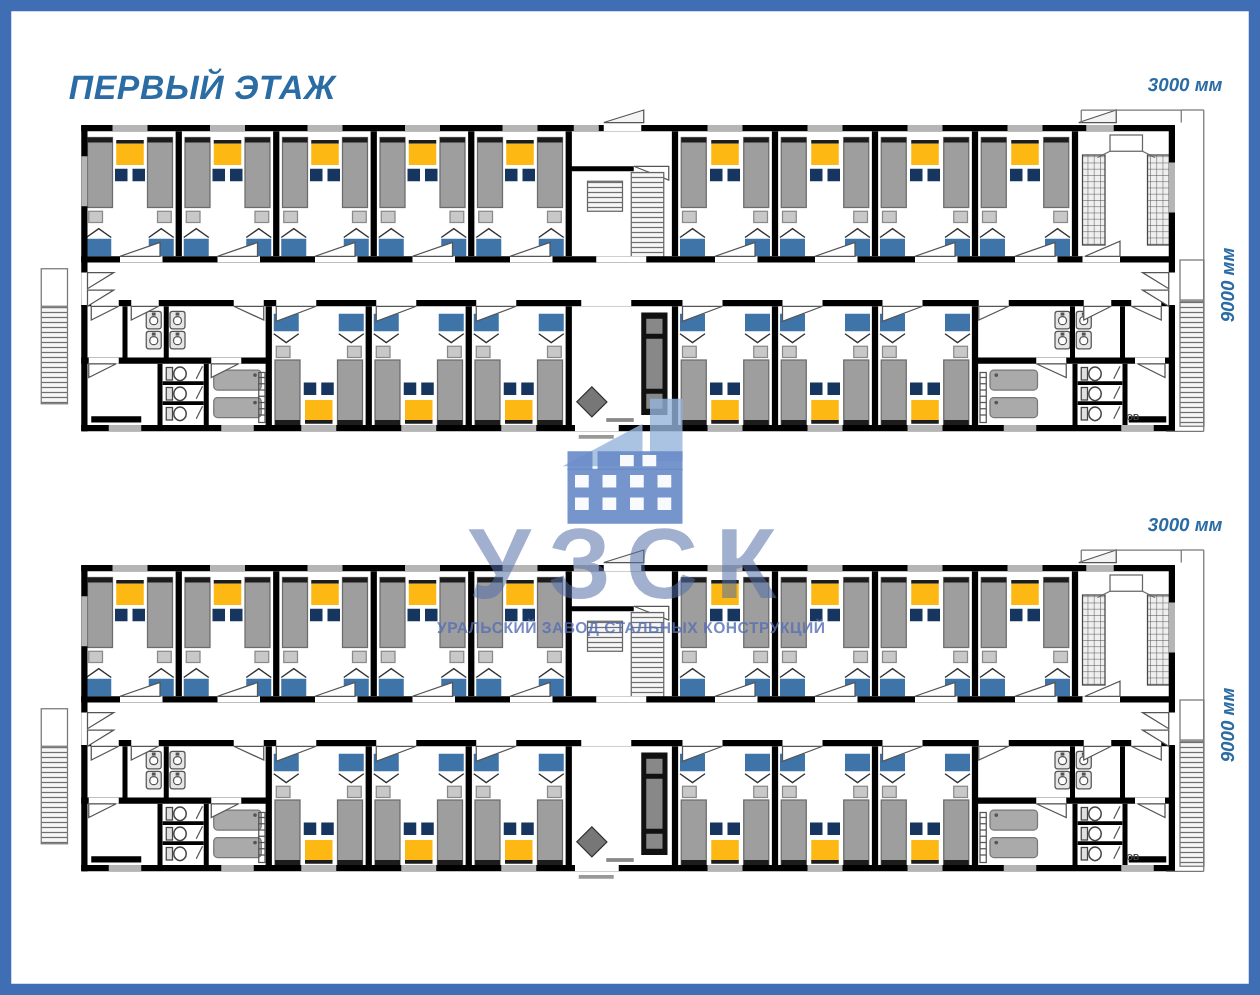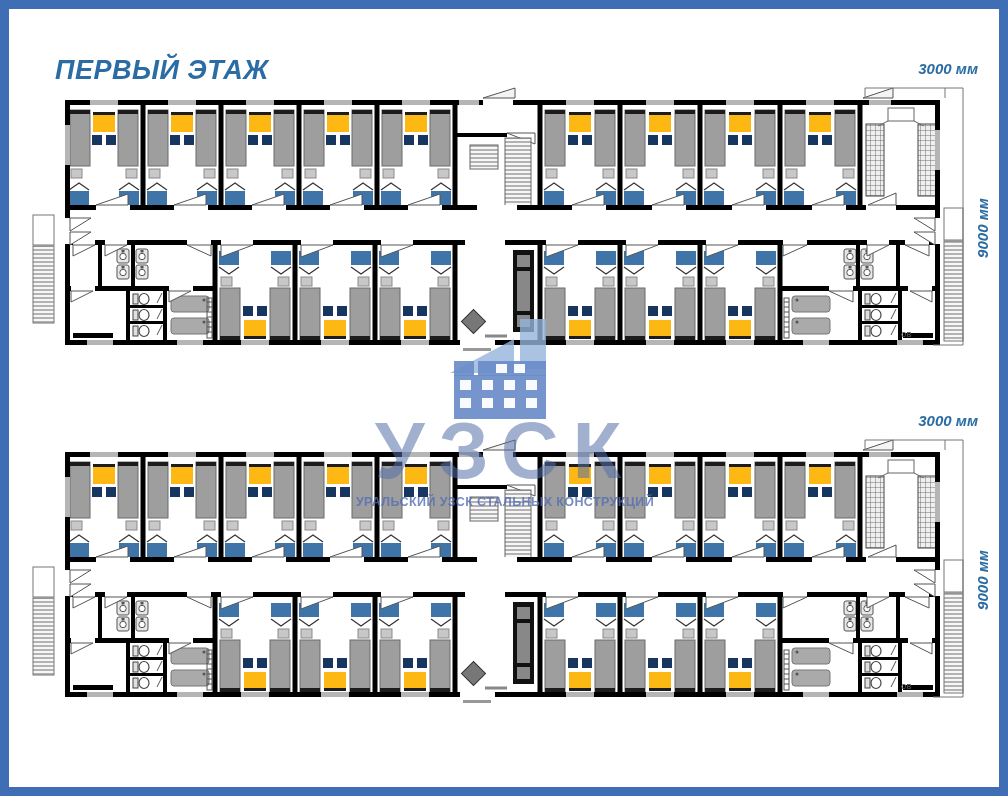--- a/index.html
+++ b/index.html
@@ -939,17 +939,17 @@
       <rect class="wm-win" x="10" y="67" width="11" height="10"></rect>
       <rect class="wm-win" x="32" y="67" width="11" height="10"></rect>
       <rect class="wm-win" x="54" y="67" width="11" height="10"></rect>
       <rect class="wm-win" x="76" y="67" width="11" height="10"></rect>
       <rect class="wm-win" x="10" y="85" width="11" height="10"></rect>
       <rect class="wm-win" x="32" y="85" width="11" height="10"></rect>
       <rect class="wm-win" x="54" y="85" width="11" height="10"></rect>
       <rect class="wm-win" x="76" y="85" width="11" height="10"></rect>
     </svg>
     <div class="wm-text">УЗСК</div>
-    <div class="wm-sub">УРАЛЬСКИЙ УЗСК СТАЛЬНЫХ КОНСТРУКЦИЙ</div>
+    <div class="wm-sub">УРАЛЬСКИЙ ЗАВОД СТАЛЬНЫХ КОНСТРУКЦИЙ</div>
   </div>
 
   <div class="frame"></div>
 </div>
 
 </body></html>

